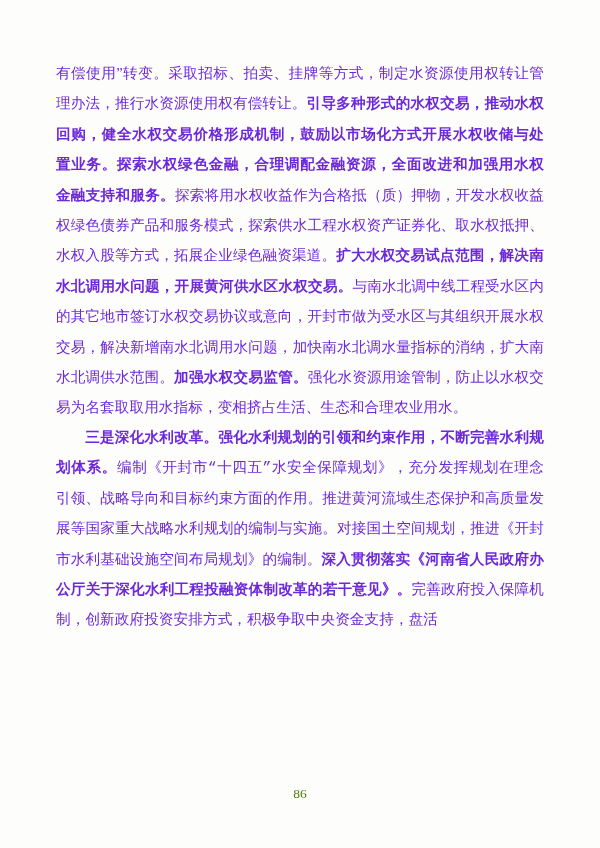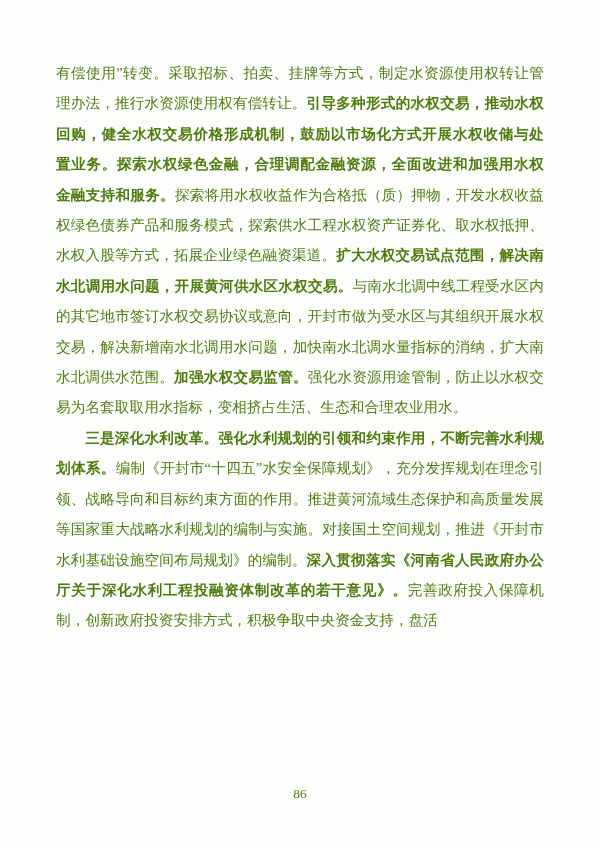--- a/index.html
+++ b/index.html
@@ -21,28 +21,29 @@
     background: #fdfdfb;
     padding: 58px 56px 40px 56px;
     overflow: hidden;
   }
   .content {
     font-size: 14.6px;
     line-height: 30.4px;
     text-align: justify;
     text-justify: inter-ideograph;
     letter-spacing: 0.1px;
-    color: #4d7c0f;
+    color: #6d28d9;
   }
   .para {
     margin: 0;
     text-indent: 0;
   }
   .para.indent {
     text-indent: 2em;
+    font-family: Liberation Mono, monospace;
   }
   .bold {
     font-weight: bold;
     letter-spacing: 0.2px;
   }
   .page-number {
     position: absolute;
     left: 0;
     right: 0;
     bottom: 46px;

